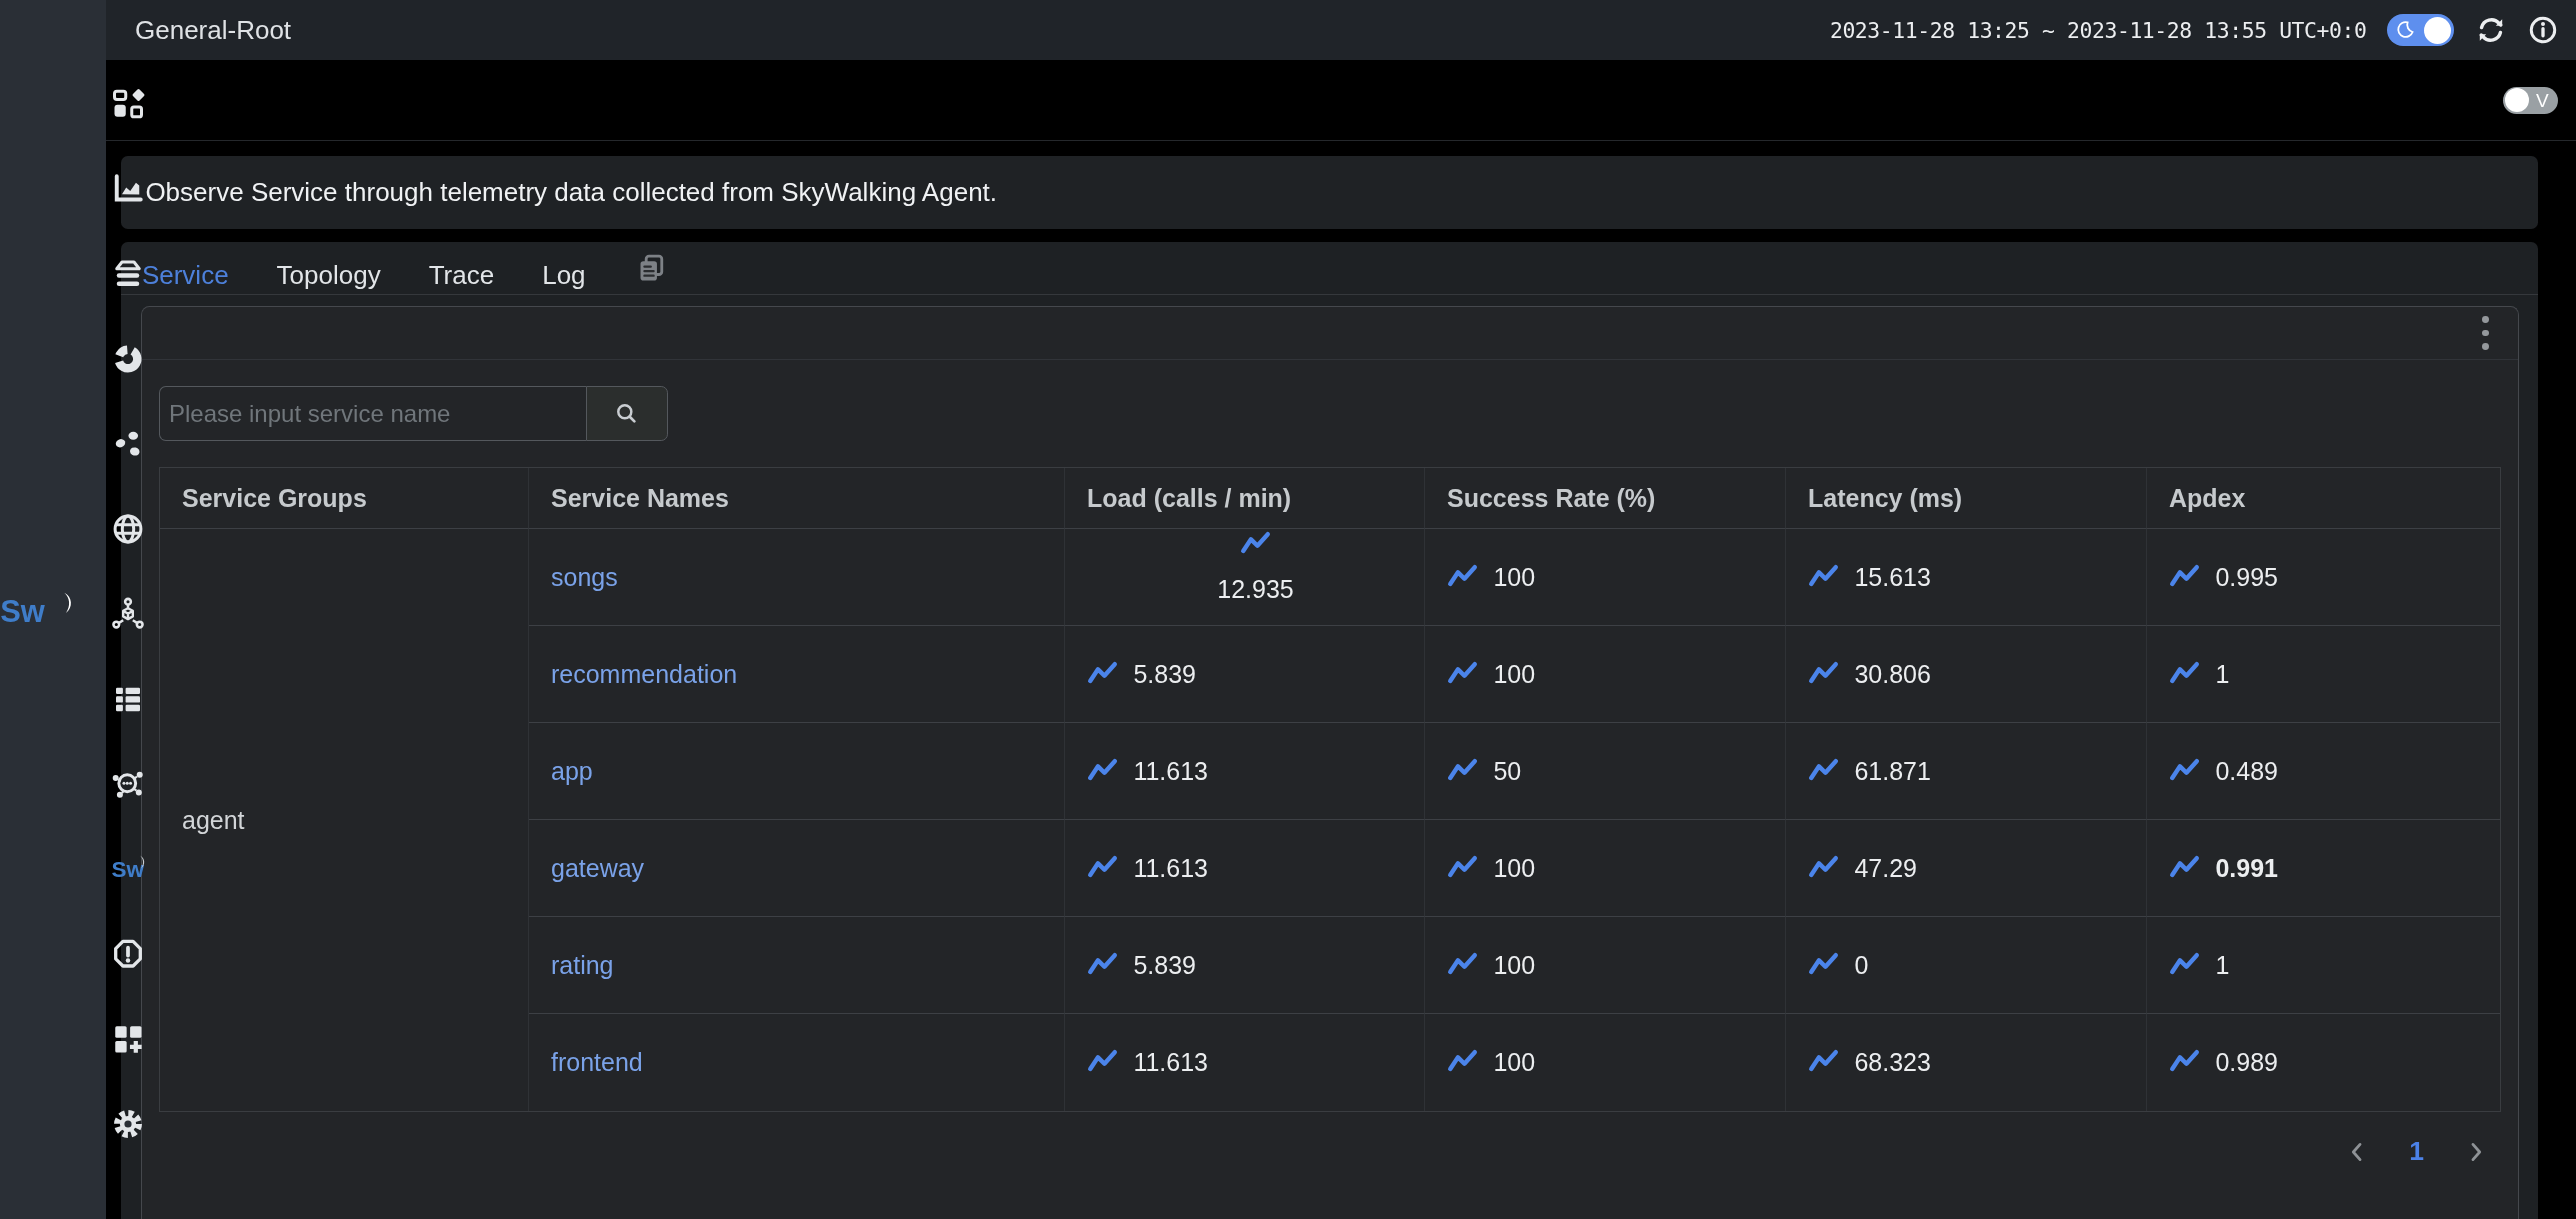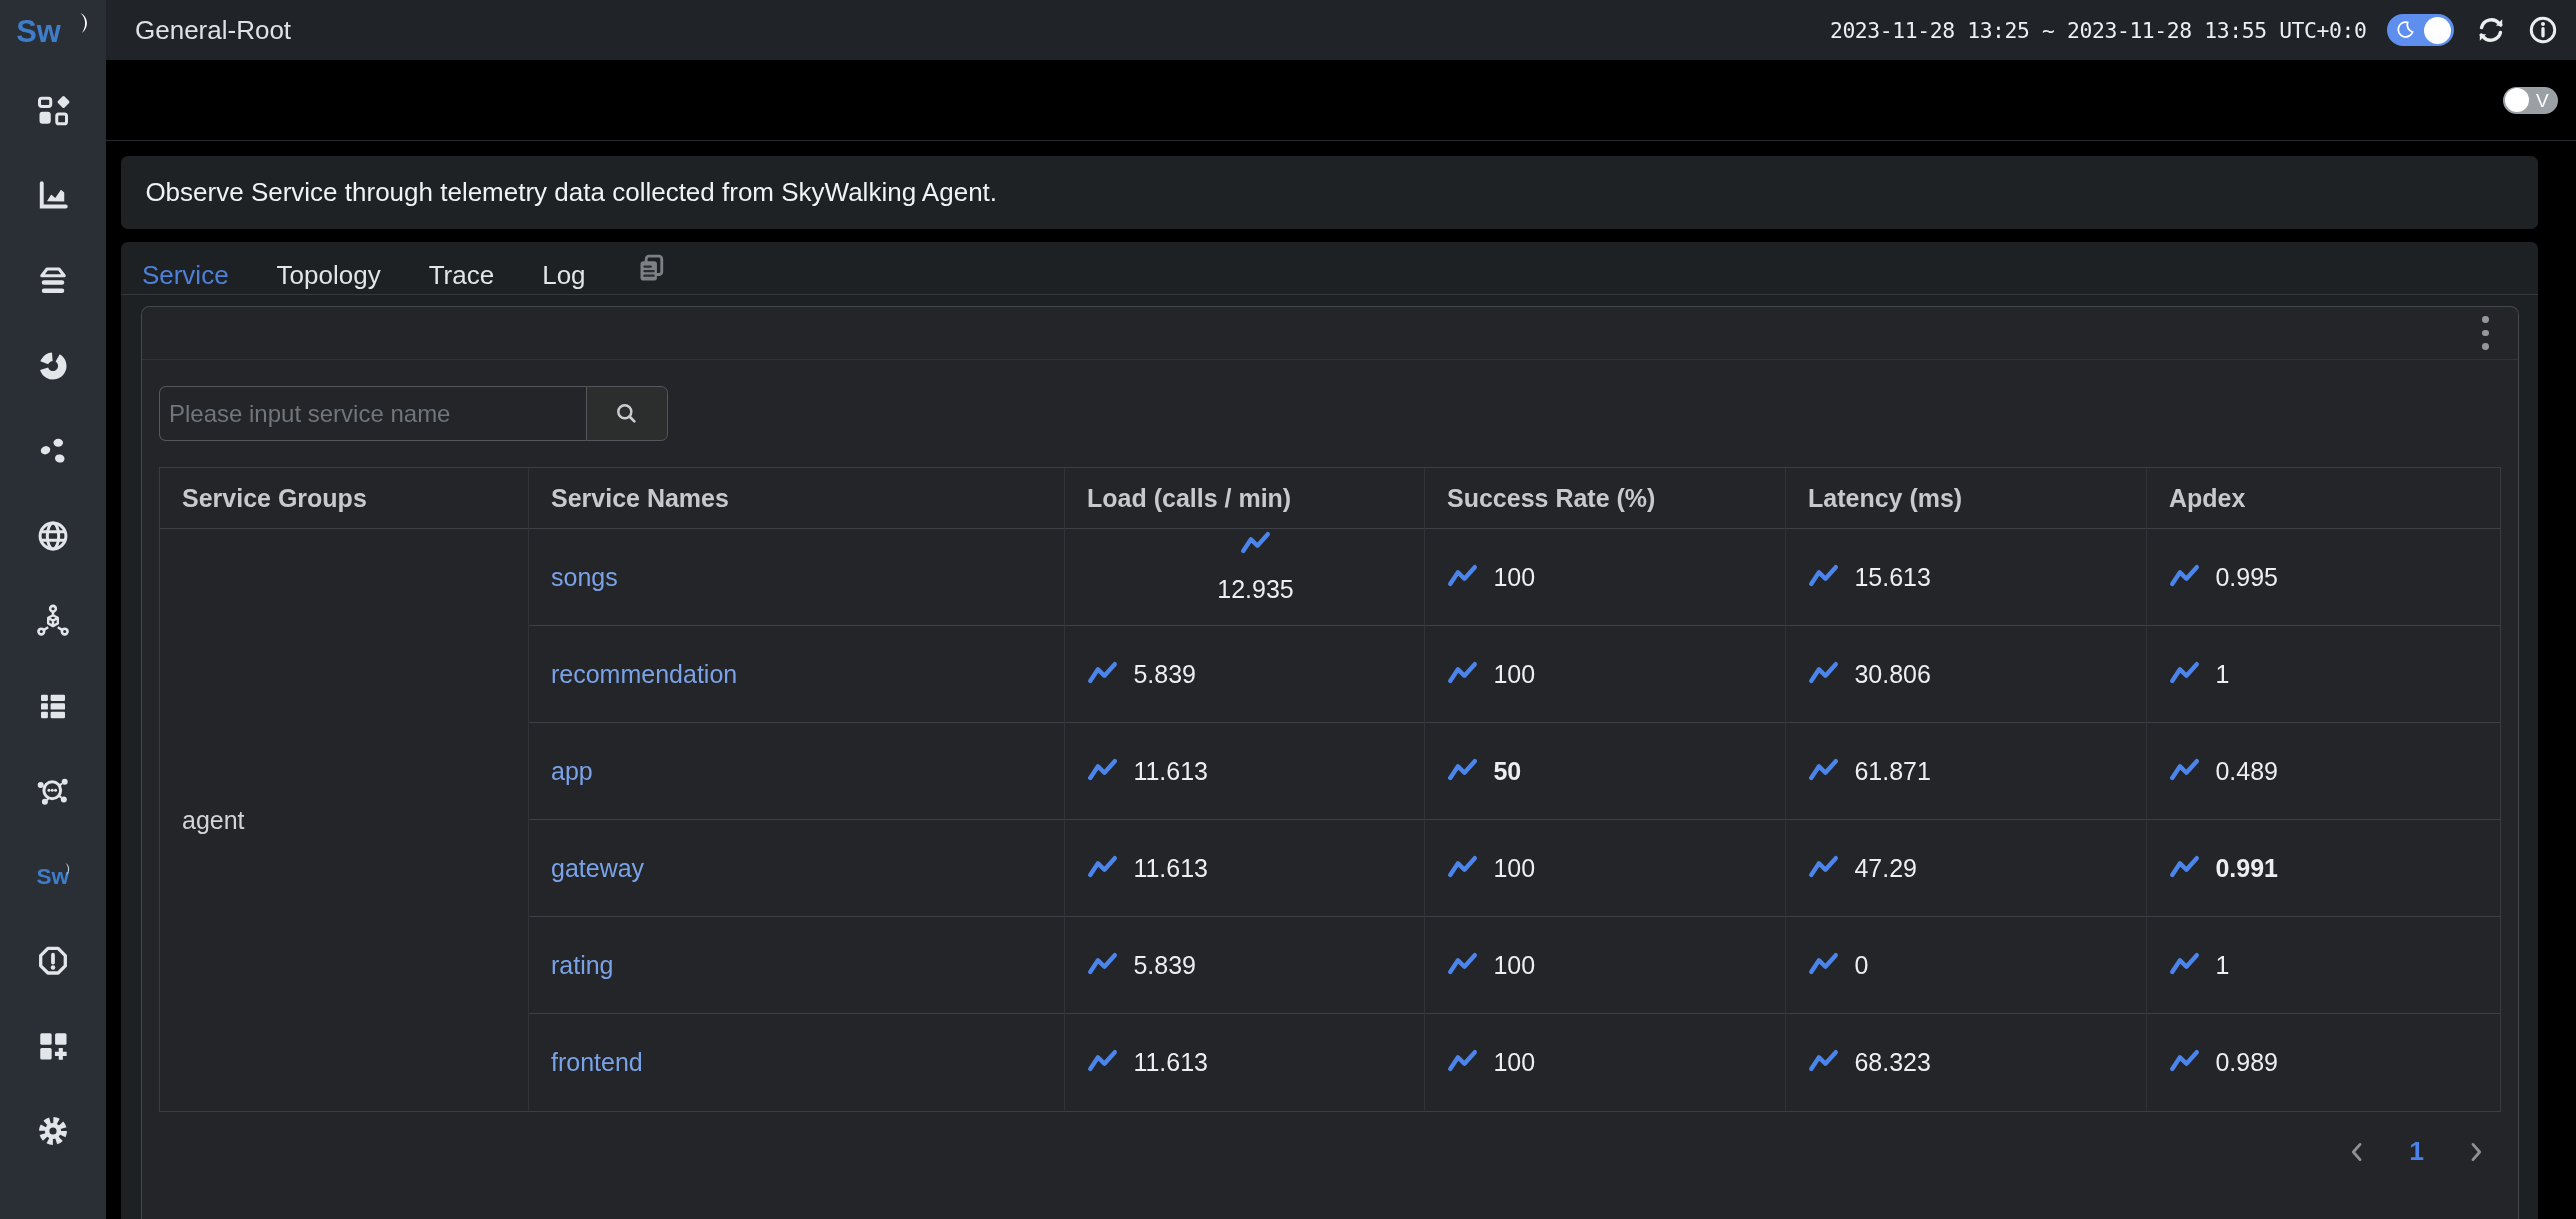--- a/index.html
+++ b/index.html
@@ -6,21 +6,21 @@
     --accent:#4d80da; --link:#7aa2e8; --spark:#4b84ea; --toggle-blue:#5e8fee;
     --icon:#e3e6e9;
   }
   *{box-sizing:border-box}
   html,body{margin:0;padding:0;background:#000;}
   body{width:2576px;height:1220px;overflow:hidden;position:relative;
        font-family:"Liberation Sans",sans-serif;}
 
   
   .sidebar{position:absolute;left:0;top:0;width:106px;height:100%;background:#2a2f36;z-index:6;
-           display:flex;flex-direction:column;align-items:center;}
+           display:flex;flex-direction:row;align-items:center;}
   .logo{height:60px;width:100%;display:flex;align-items:center;justify-content:center;cursor:pointer;}
   .nav{margin-top:8.5px;display:flex;flex-direction:column;}
   .nav-item{width:106px;height:85px;display:flex;align-items:center;justify-content:center;cursor:pointer;}
   .nav-item svg{width:36px;height:36px;}
 
   
   .topbar{position:absolute;left:106px;top:0;right:0;height:60px;background:#202429;
           display:flex;align-items:center;justify-content:space-between;padding:0 17px 0 29px;}
   .page-title{color:#dfe2e5;font-size:26px;}
   .topbar-right{display:flex;align-items:center;gap:20.5px;}
@@ -346,21 +346,21 @@
             </div>
             <div class="cell name-cell" style="grid-area: 4 / 2;">
               <a class="svc-link">app</a>
             </div>
             <div class="cell metric-cell" style="grid-area: 4 / 3;">
               <svg viewBox="0 0 24 24">
                 <path d="M2.5 17 L8.5 8 L13.5 13 L21.5 4" fill="none" stroke="#4b84ea" stroke-width="3.4" stroke-linecap="round" stroke-linejoin="round"></path>
               </svg>
               <span>11.613</span>
             </div>
-            <div class="cell metric-cell" style="grid-area: 4 / 4; font-weight: bold;">
+            <div class="cell metric-cell" style="grid-area: 4 / 4;">
               <svg viewBox="0 0 24 24">
                 <path d="M2.5 17 L8.5 8 L13.5 13 L21.5 4" fill="none" stroke="#4b84ea" stroke-width="3.4" stroke-linecap="round" stroke-linejoin="round"></path>
               </svg>
               <span>50</span>
             </div>
             <div class="cell metric-cell" style="grid-area: 4 / 5;">
               <svg viewBox="0 0 24 24">
                 <path d="M2.5 17 L8.5 8 L13.5 13 L21.5 4" fill="none" stroke="#4b84ea" stroke-width="3.4" stroke-linecap="round" stroke-linejoin="round"></path>
               </svg>
               <span>61.871</span>

